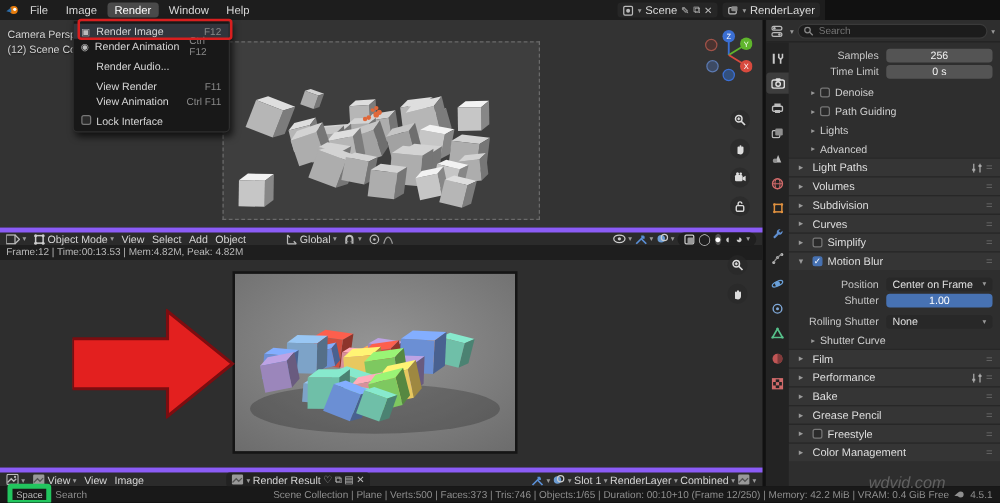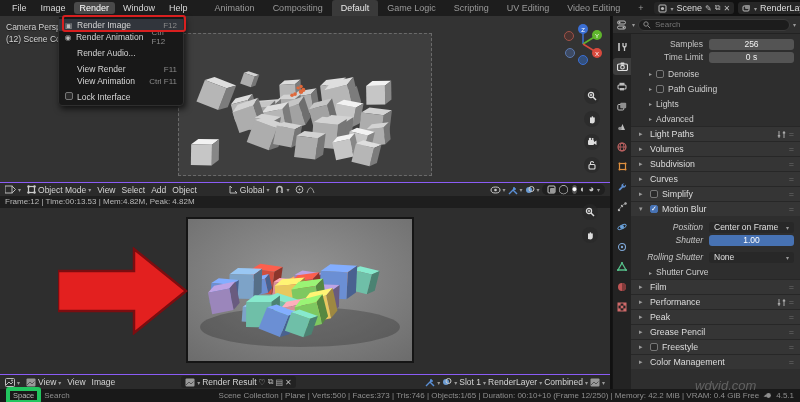--- a/index.html
+++ b/index.html
@@ -35,21 +35,21 @@
   .dd-key { color:#8a8a8a; font-size:8px; margin-left:8px; }
   .dd-sep { height:4px; }
   .cb { width:8px; height:8px; border:1px solid #777; border-radius:2px; background:#2a2a2a; display:inline-flex; align-items:center; justify-content:center; font-size:7px; color:#fff; flex:none; }
   .cb.checked { background:#4772b3; border-color:#4772b3; }
 
   
   #anno-box { left:62px; top:15px; width:124px; height:17px; border:2px solid #d81f1f; border-radius:3px; z-index:50; pointer-events:none; }
   #anno-arrow { left:58px; top:247px; z-index:50; pointer-events:none; }
 
   
-  .editor-header { background:#2b2b2b; display:flex; align-items:center; gap:6px; padding:0 5px; font-size:8.5px; color:#d5d5d5; border-top:1px solid #8b5cf6; }
+  .editor-header { background:#2b2b2b; display:flex; align-items:center; gap:6px; padding:0 5px; font-size:8.5px; color:#d5d5d5; border-top:4px solid #8b5cf6; }
   #vp-header { left:0; top:182px; width:610px; height:14px; z-index:5; }
   .hdr-menu { color:#d5d5d5; white-space:nowrap; }
   .chev-sm { font-size:6px; color:#999; }
   .hdr-group { display:flex; align-items:center; gap:2px; white-space:nowrap; }
   .pill { background:#1f1f1f; border-radius:7px; display:flex; align-items:center; gap:3px; padding:1px 5px; }
   .shade-glyph { font-size:9px; color:#c9c9c9; line-height:9px; }
   .shade-glyph.active { color:#fff; background:#555; border-radius:50%; }
 
   
   #img-editor { left:0; top:196px; width:610px; height:178px; background:#2e2e2e; z-index:1; }
@@ -73,21 +73,21 @@
   #props-content { flex:1; display:flex; flex-direction:column; overflow:hidden; }
 
   .field-row { display:flex; align-items:center; height:12px; margin:1px 6px 0 0; }
   .field-label { width:78px; text-align:right; padding-right:6px; color:#c5c5c5; font-size:8.5px; }
   .field-value { flex:1; background:#545454; border-radius:3px; height:11px; text-align:center; color:#f2f2f2; font-size:8.5px; line-height:11px; }
   .subtoggle { display:flex; align-items:center; gap:4px; height:15px; padding-left:18px; color:#cfcfcf; font-size:8.5px; }
   .panel-hdr { display:flex; align-items:center; gap:4px; height:15px; background:#353535; border-top:1px solid #272727; padding:0 6px 0 8px; color:#dedede; font-size:8.8px; }
   .panel-hdr .arrow { color:#9a9a9a; font-size:7px; width:7px; }
   .drag-handle { margin-left:auto; color:#6f6f6f; letter-spacing:0; font-size:9px; }
   .mb-row { display:flex; align-items:center; height:12px; margin:1px 6px 0 0; }
-  .mb-label { width:78px; text-align:right; padding-right:6px; color:#c5c5c5; font-size:8.5px; white-space:nowrap; overflow:hidden;font-style:italic; }
+  .mb-label { width:78px; text-align:right; padding-right:6px; color:#c5c5c5; font-size:8.5px; white-space:nowrap; overflow:hidden; }
   .mb-label.dim { color:#7a7a7a; }
   .dropdown { flex:1; background:#282828; border-radius:3px; height:11px; display:flex; align-items:center; padding:0 5px; color:#e0e0e0; font-size:8.5px; }
   .dropdown .chev-sm { margin-left:auto; }
   .slider-blue { flex:1; background:#4772b3; border-radius:3px; height:11px; text-align:center; color:#fff; font-size:8.5px; line-height:11px; }
   .slider-dis { flex:1; background:#3d3d3d; border-radius:3px; height:11px; position:relative; overflow:hidden; }
   .slider-dis .fill { position:absolute; left:0; top:0; bottom:0; width:30%; background:#4b5c80; }
   .slider-dis .txt { position:relative; text-align:center; color:#8a8a8a; font-size:8.5px; line-height:11px; }
 
   #watermark { left:695px; top:378px; z-index:60; color:rgba(120,120,120,0.7); font-size:13px; font-style:italic; pointer-events:none; }
 
@@ -100,30 +100,20 @@
   <svg width="12" height="12" viewBox="0 0 12 12">
       <circle cx="7" cy="6" r="3.2" fill="#e87d0d"></circle>
       <circle cx="7.8" cy="5.4" r="1.3" fill="#fff"></circle>
       <path d="M1 7 L5 4 L5 8 Z" fill="#2d6ca8"></path>
     </svg>
   <span class="menu-item">File</span>
   <span class="menu-item">Image</span>
   <span class="menu-item open">Render</span>
   <span class="menu-item">Window</span>
   <span class="menu-item">Help</span>
-  <div id="ws-tabs">
-    <span class="ws-tab">Animation</span>
-    <span class="ws-tab">Compositing</span>
-    <span class="ws-tab active">Default</span>
-    <span class="ws-tab">Game Logic</span>
-    <span class="ws-tab">Scripting</span>
-    <span class="ws-tab">UV Editing</span>
-    <span class="ws-tab">Video Editing</span>
-    <span class="ws-tab">+</span>
-  </div>
   <div id="topbar-right">
     <div class="selector">
       <svg width="9" height="9" viewBox="0 0 9 9">
           <rect x="1" y="1" width="7" height="7" rx="1" fill="none" stroke="#bbb"></rect>
           <circle cx="4.5" cy="4.5" r="1.6" fill="#bbb"></circle>
         </svg>
       <span class="chev-sm">▾</span>
       <span>Scene</span>
       <span class="mini-ic">✎</span>
       <span class="mini-ic">⧉</span>
@@ -941,21 +931,21 @@
               <line x1="2" y1="1" x2="2" y2="8" stroke="#aaa"></line>
               <line x1="7" y1="1" x2="7" y2="8" stroke="#aaa"></line>
               <rect x="0.8" y="5" width="2.4" height="1.6" fill="#aaa"></rect>
               <rect x="5.8" y="2" width="2.4" height="1.6" fill="#aaa"></rect>
             </svg>
           <span>=</span>
         </span>
       </div>
       <div class="panel-hdr">
           <span class="arrow">▸</span>
-          <span>Peak</span>
+          <span>Bake</span>
           <span class="drag-handle">=</span>
         </div>
       <div class="panel-hdr">
           <span class="arrow">▸</span>
           <span>Grease Pencil</span>
           <span class="drag-handle">=</span>
         </div>
       <div class="panel-hdr">
           <span class="arrow">▸</span>
           <span class="cb"></span>

